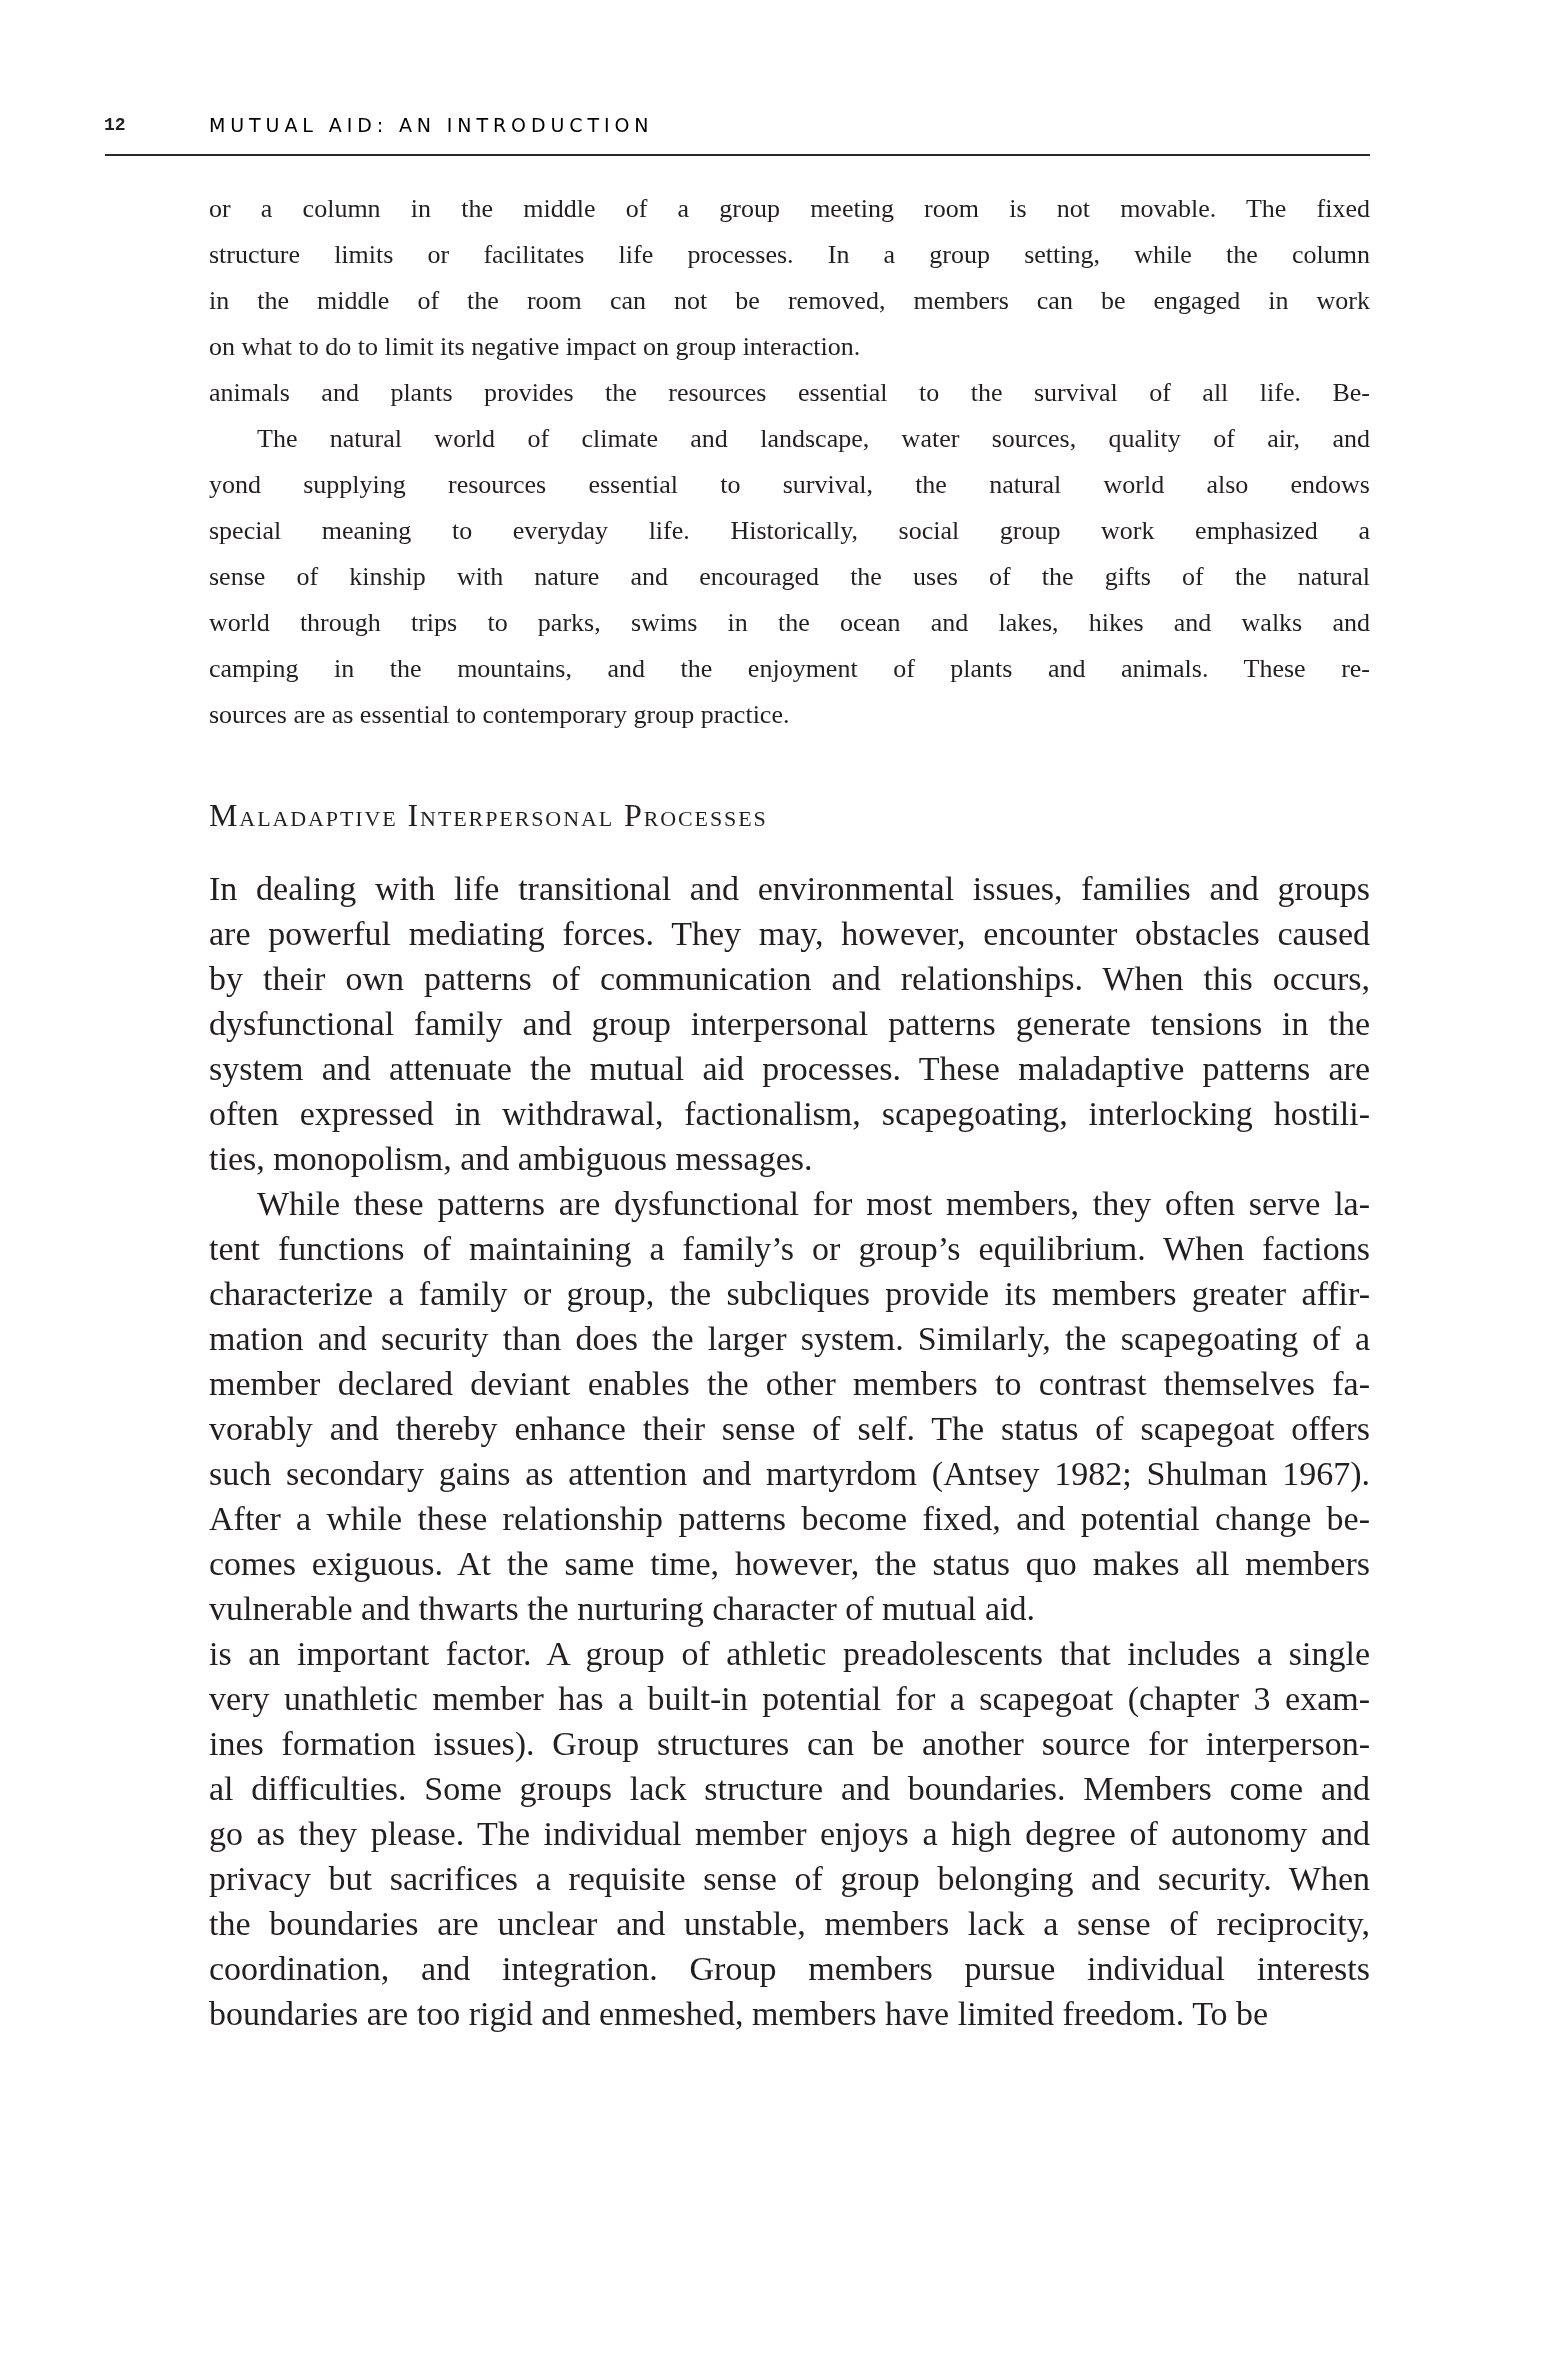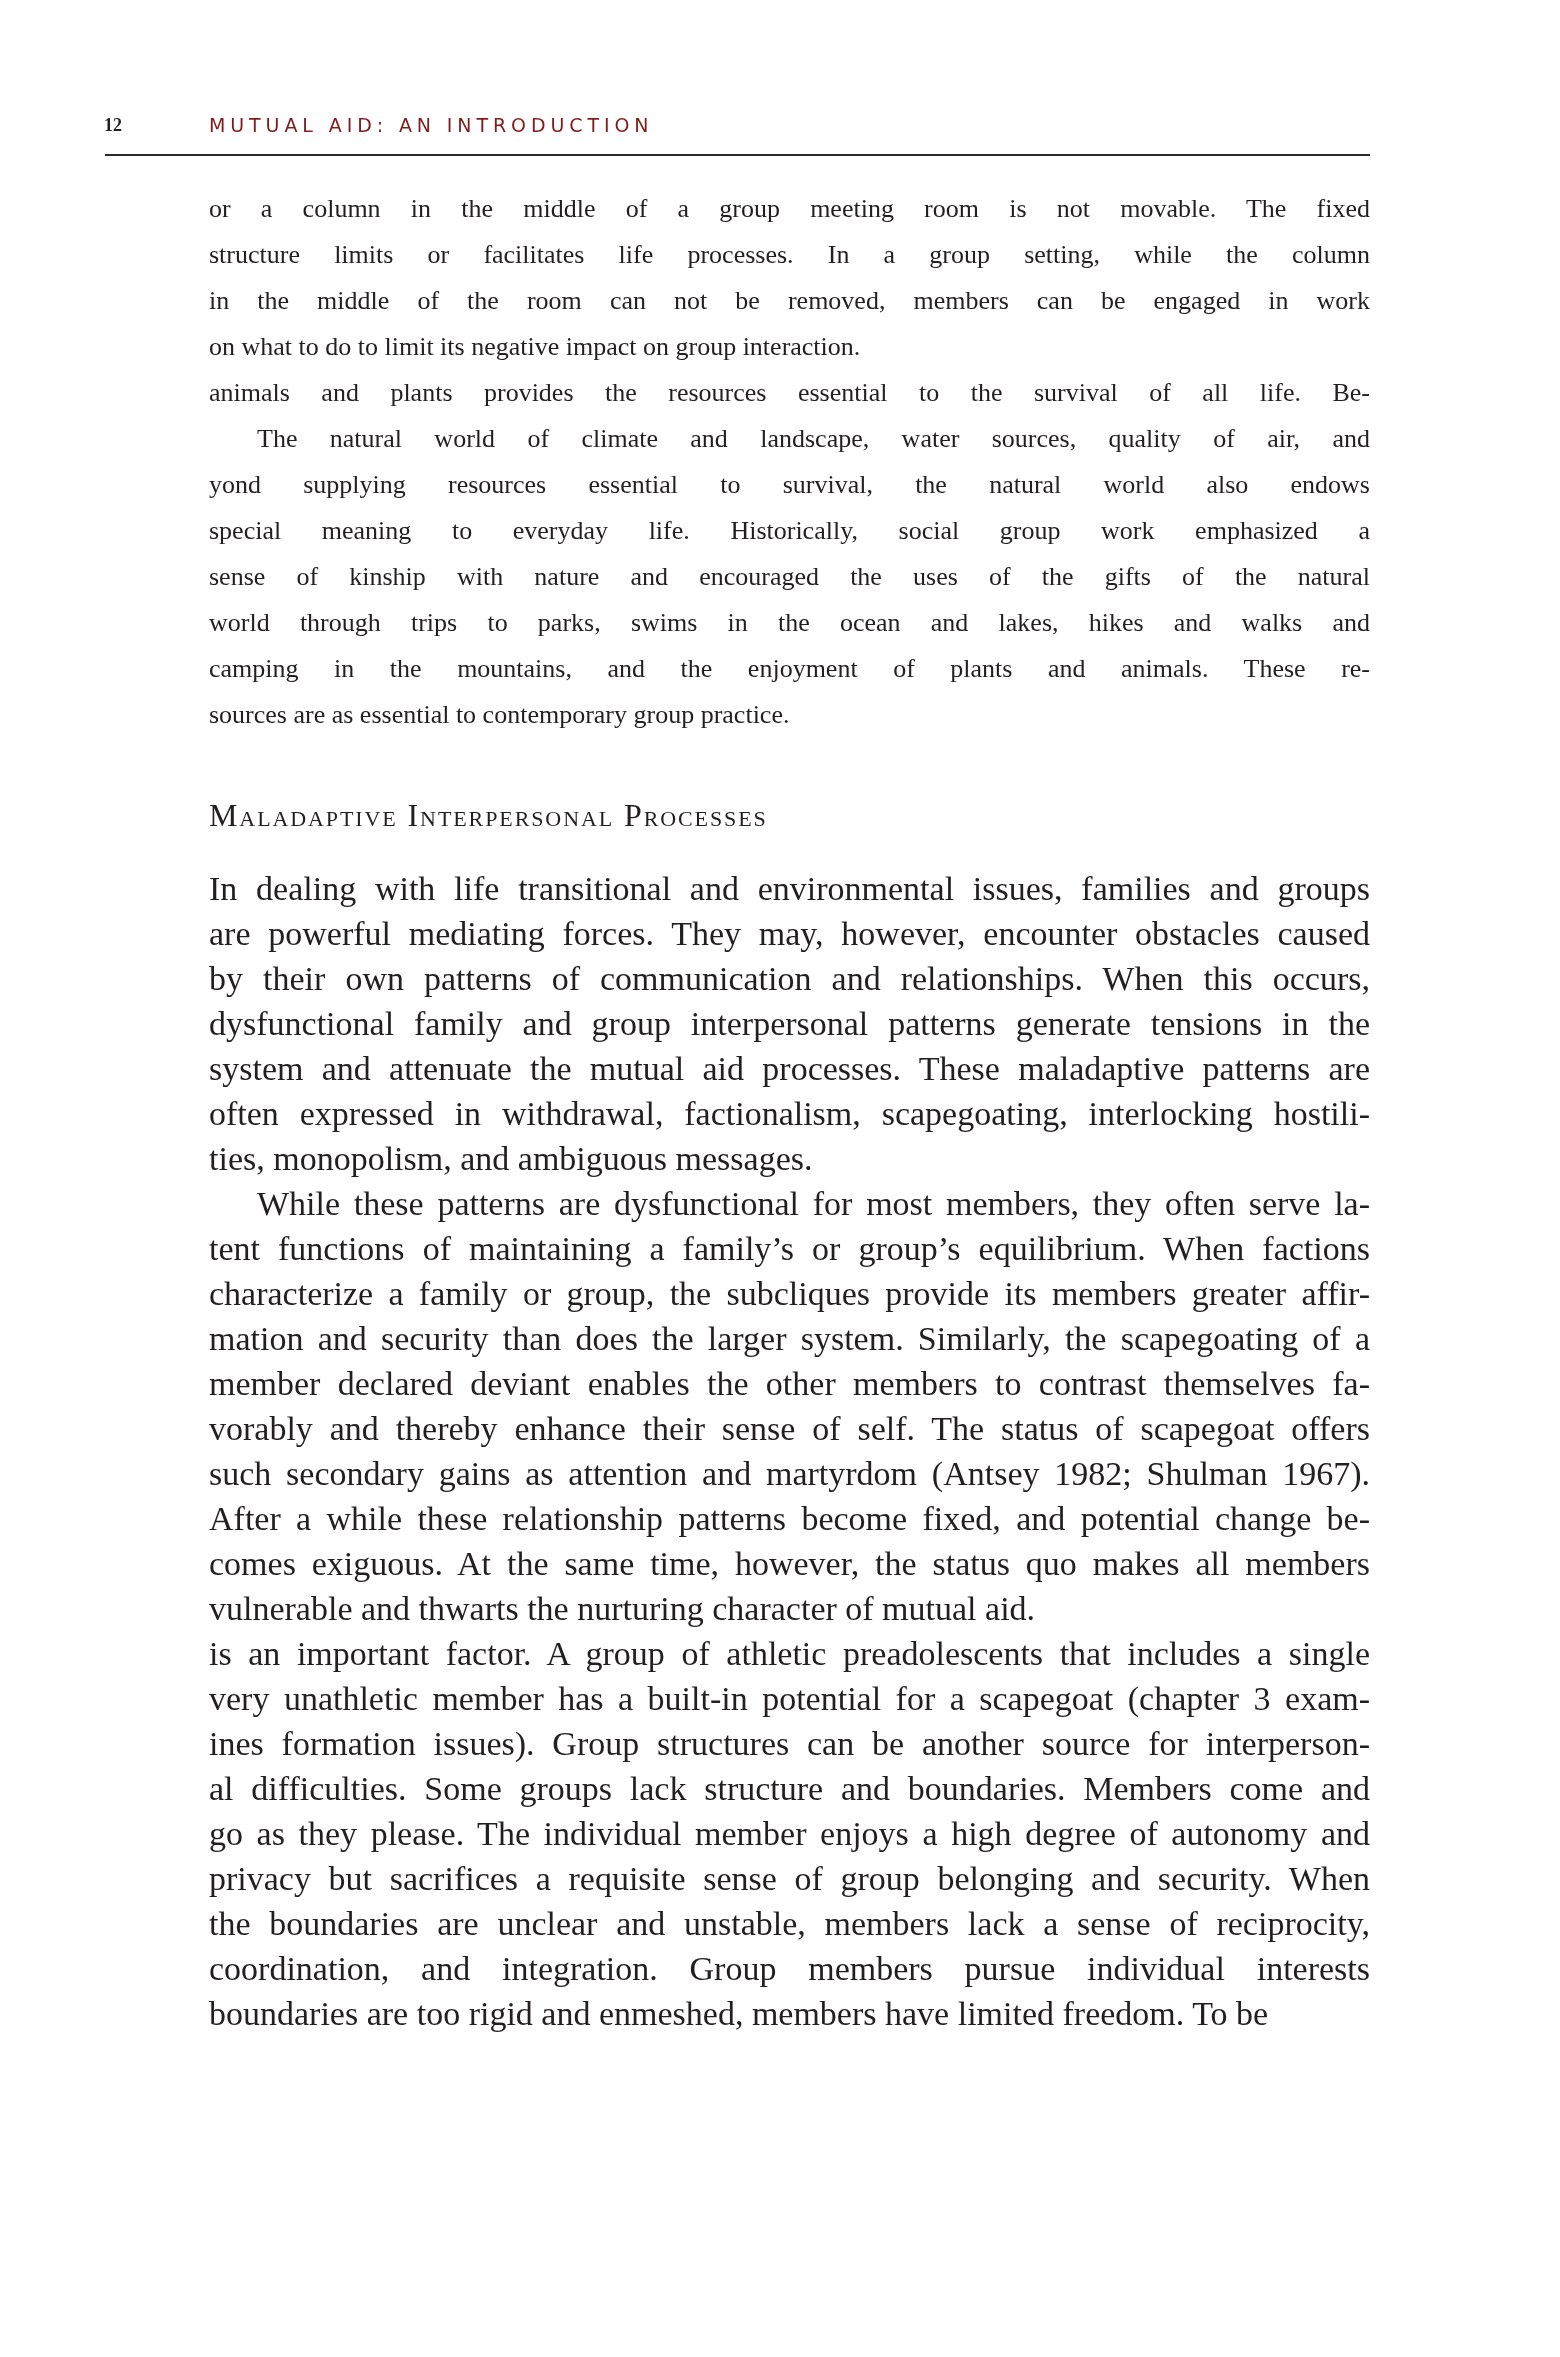--- a/index.html
+++ b/index.html
@@ -1,19 +1,19 @@
 <!DOCTYPE html>
 <html style="font-size:15px"><head>
 <meta charset="utf-8">
 <style>
   html, body { margin:0; padding:0; background:#ffffff; }
   body { width:1561px; height:2357px; position:relative; overflow:hidden; color:#231f20; }
   .runhead { position:absolute; top:109px; left:0; width:1561px; height:32px; }
-  .pagenum { position:absolute; left:104px; top:0; font-family:Liberation Serif, serif; font-weight:bold; font-size:18px; line-height:32px; }
-  .chaptitle { position:absolute; left:209px; top:0; font-family:"DejaVu Sans", sans-serif; font-size:19px; letter-spacing:4.9px; line-height:32px; color:#7f1d1d; }
+  .pagenum { position:absolute; left:104px; top:0; font-family:Liberation Mono, monospace; font-weight:bold; font-size:18px; line-height:32px; }
+  .chaptitle { position:absolute; left:209px; top:0; font-family:"DejaVu Sans", sans-serif; font-size:19px; letter-spacing:4.9px; line-height:32px; color:#000000; }
   .rule { position:absolute; left:105px; top:154px; width:1265px; height:1.9px; background:#2a2a2a; }
   .body { position:absolute; left:209px; width:1161px; font-family:"Liberation Serif", serif; font-size:26px; }
   .line { height:45px; line-height:45px; white-space:nowrap; text-align:justify; text-align-last:justify; overflow:visible; }
   .line.last { text-align-last:left; }
   .line.indent { padding-left:48px; }
   .heading { position:absolute; left:209px; font-family:"Liberation Serif", serif; font-size:32px; font-variant:small-caps; letter-spacing:1.9px; line-height:45px; }
 </style>
 </head>
 <body>
 

